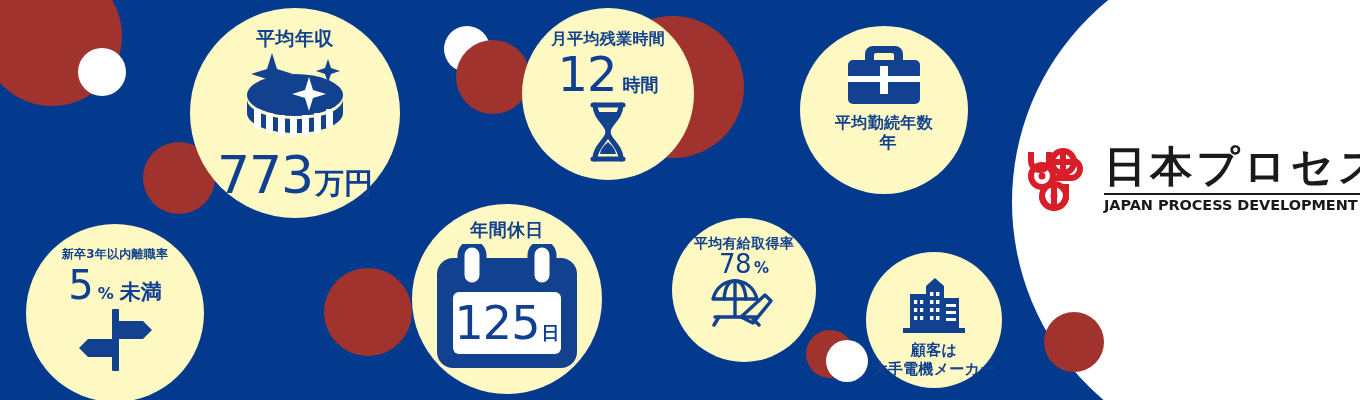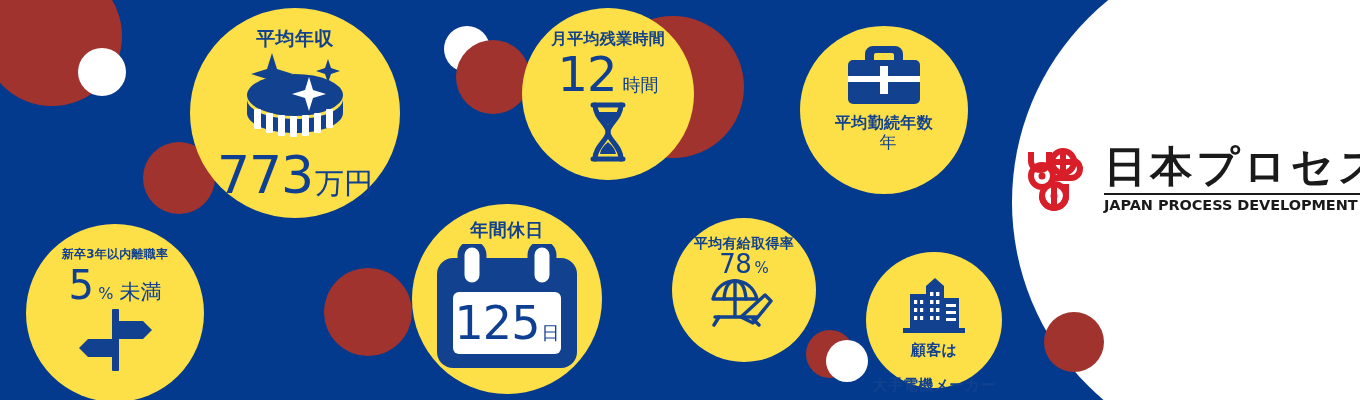--- a/index.html
+++ b/index.html
@@ -29,21 +29,21 @@
   .hero-circle {
     position: absolute;
     border-radius: 50%;
     background: #ffffff;
   }
 
   
   .bubble {
     position: absolute;
     border-radius: 50%;
-    background: #fde047;
+    background: #fef9c3;
     display: flex;
     flex-direction: column;
     align-items: center;
     justify-content: flex-start;
     color: #0b3f94;
     box-sizing: border-box;
     text-align: center;
   }
   .bubble .caption {
     font-weight: 700;
@@ -58,21 +58,21 @@
     justify-content: center;
     color: #0e3f92;
     line-height: 1;
   }
   .bignum {
     font-weight: 400;
     letter-spacing: -0.02em;
     color: #0e3f92;
   }
   .unit {
-    font-weight: 400;
+    font-weight: 700;
     color: #0e3f92;
   }
   .icon { display: block; }
 
   
   #b-income   { left: 190px;  top: 8px;   width: 210px; height: 210px; padding-top: 20px; }
   #b-overtime { left: 522px;  top: 8px;   width: 172px; height: 172px; padding-top: 22px; }
   #b-tenure   { left: 800px;  top: 26px;  width: 168px; height: 168px; padding-top: 18px; }
   #b-turnover { left: 26px;   top: 224px; width: 178px; height: 178px; padding-top: 24px; }
   #b-holiday  { left: 412px;  top: 204px; width: 190px; height: 190px; padding-top: 16px; }
@@ -271,21 +271,21 @@
             <rect x="21" y="32" width="3.2" height="4"></rect>
           <rect x="15" y="40" width="3.2" height="4"></rect>
             <rect x="21" y="40" width="3.2" height="4"></rect>
           <rect x="47" y="28" width="10" height="3"></rect>
           <rect x="47" y="35" width="10" height="3"></rect>
           <rect x="47" y="42" width="10" height="3"></rect>
         </g>
       </svg>
     </div>
     <div class="caption" style="font-size:15px; margin-top:4px;">顧客は</div>
-    <div class="caption" style="font-size:15px; margin-top:18px;">大手電機メーカー</div>
+    <div class="caption" style="font-size:15px; margin-top:2px;">大手電機メーカー</div>
   </div>
 
   <div class="logo-wrap">
     <div class="logo-mark">
       <svg width="72" height="66" viewBox="0 0 72 66" aria-hidden="true">
         <g fill="none" stroke="#D81E28" stroke-width="6">
           <path d="M9 6 v9 a9 9 0 0 0 18 0 v-9"></path>
           <circle cx="41" cy="16" r="11"></circle>
           <path d="M41 5 v22"></path>
           <path d="M30 16 h22"></path>

